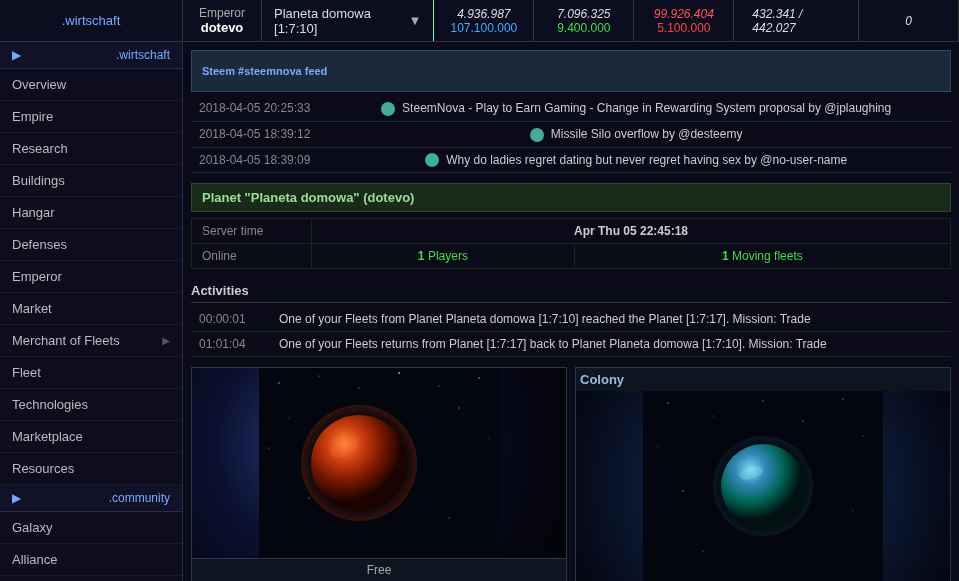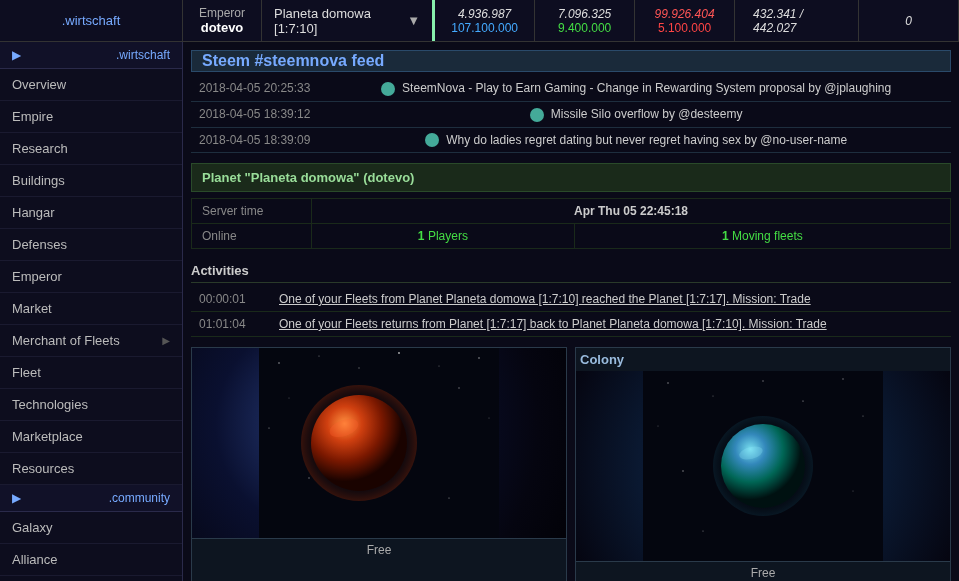--- a/index.html
+++ b/index.html
@@ -57,21 +57,21 @@
     }
     .player-name .name {
       color: #fff;
       font-size: 13px;
       font-weight: bold;
     }
     .planet-selector {
       display: flex;
       align-items: center;
       padding: 0 12px;
-      border-right: 3px solid #86efac;
+      border-right: 1px solid #86efac;
       height: 100%;
       color: #ddd;
       font-size: 13px;
     }
     .stat-group {
       display: flex;
       flex-direction: column;
       align-items: center;
       padding: 0 18px;
       border-right: 1px solid #333;
@@ -144,23 +144,23 @@
       flex: 1;
       overflow-y: auto;
       padding: 8px;
     }
 
     
     .steem-feed-header {
       background: #1a2a3a;
       border: 1px solid #2a4a6a;
       color: #7af;
-      padding: 1px 10px;
+      padding: 14px 10px;
       margin-bottom: 4px;
-      font-size: 16px;
+      font-size: 11px;
       font-weight: bold;
     }
     .steem-table {
       width: 100%;
       border-collapse: collapse;
       margin-bottom: 10px;
     }
     .steem-table tr {
       border-bottom: 1px solid #1e2e3e;
     }
@@ -229,21 +229,21 @@
     }
     .activities-table tr {
       border-bottom: 1px solid #1a2a1a;
     }
     .activities-table td {
       padding: 5px 8px;
       font-size: 12px;
       color: #bbb;
     }
     .activities-table td.act-time { color: #888; width: 80px; white-space: nowrap; }
-    .activities-table td.act-msg { color: #ccc; text-decoration: underline; }
+    .activities-table td.act-msg { color: #ccc; }
 
     
     .planet-images-row {
       display: flex;
       gap: 8px;
       margin-top: 8px;
     }
     .planet-card {
       flex: 1;
       border: 1px solid #2a3a4a;

